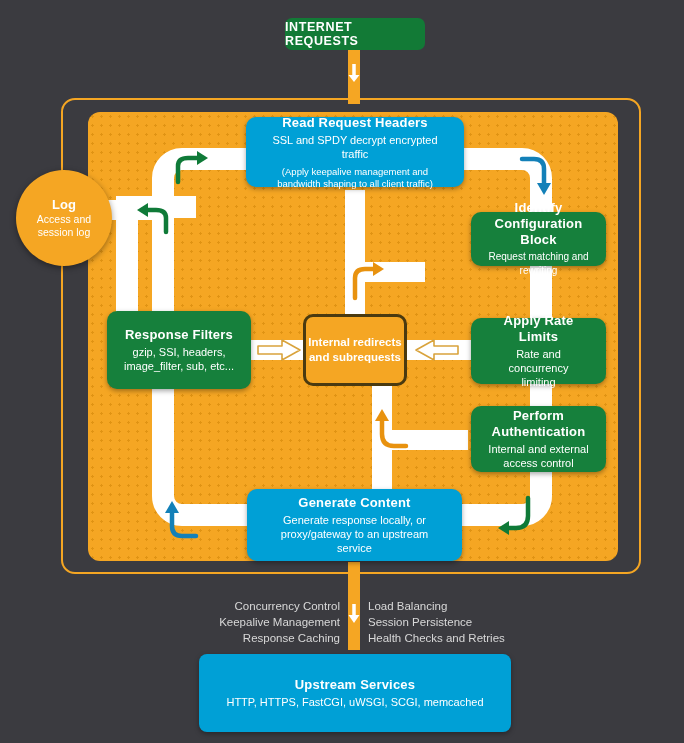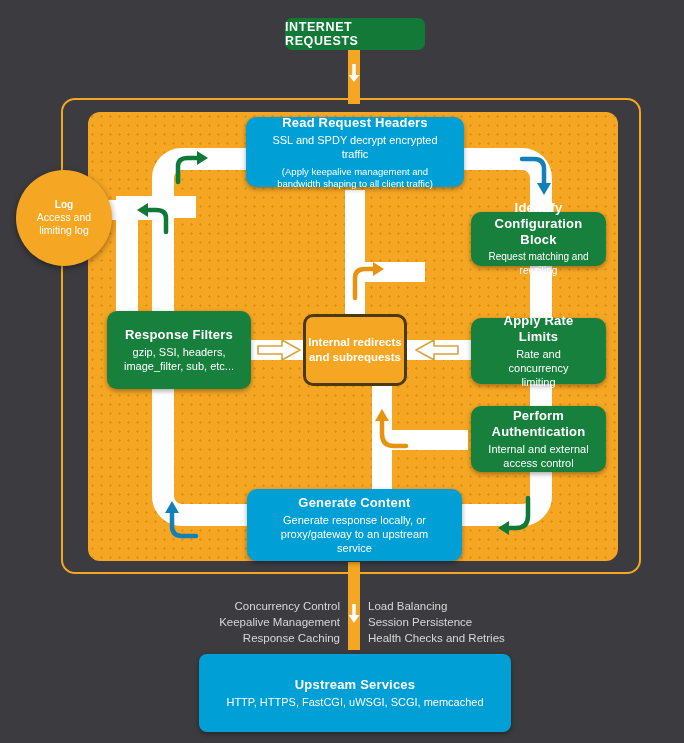--- a/index.html
+++ b/index.html
@@ -142,21 +142,21 @@
     width: 96px; height: 96px;
     border-radius: 50%;
     background: #f5a623;
     color: #ffffff;
     display: flex; flex-direction: column;
     align-items: center; justify-content: center;
     text-align: center;
     z-index: 36;
     box-shadow: 0 2px 6px rgba(0,0,0,0.4);
   }
-  #log-circle .title { font-weight: bold; font-size: 10px; margin-bottom: 1px; }
+  #log-circle .title { font-weight: bold; font-size: 13px; margin-bottom: 1px; }
   #log-circle .sub { font-size: 10.5px; line-height: 13px; }
 
   
   #bottom-stem {
     position: absolute;
     left: 348px; top: 562px;
     width: 12px; height: 88px;
     background: #f5a623;
     z-index: 12;
   }
@@ -328,21 +328,21 @@
   <div id="internal-redirects">
     <div>
       <div>Internal redirects</div>
       <div>and subrequests</div>
     </div>
   </div>
 
   <div id="log-circle">
     <div class="title">Log</div>
     <div class="sub">Access and</div>
-    <div class="sub">limiting log</div>
+    <div class="sub">session log</div>
   </div>
 
   <div id="bottom-stem"></div>
   <div id="bottom-stem-arrow">
     <svg width="18" height="30" viewBox="0 0 18 30">
       <path d="M9 4 L9 18" stroke="#ffffff" stroke-width="3.5" fill="none"></path>
       <path d="M3.5 15 L9 23 L14.5 15 Z" fill="#ffffff"></path>
     </svg>
   </div>
 

